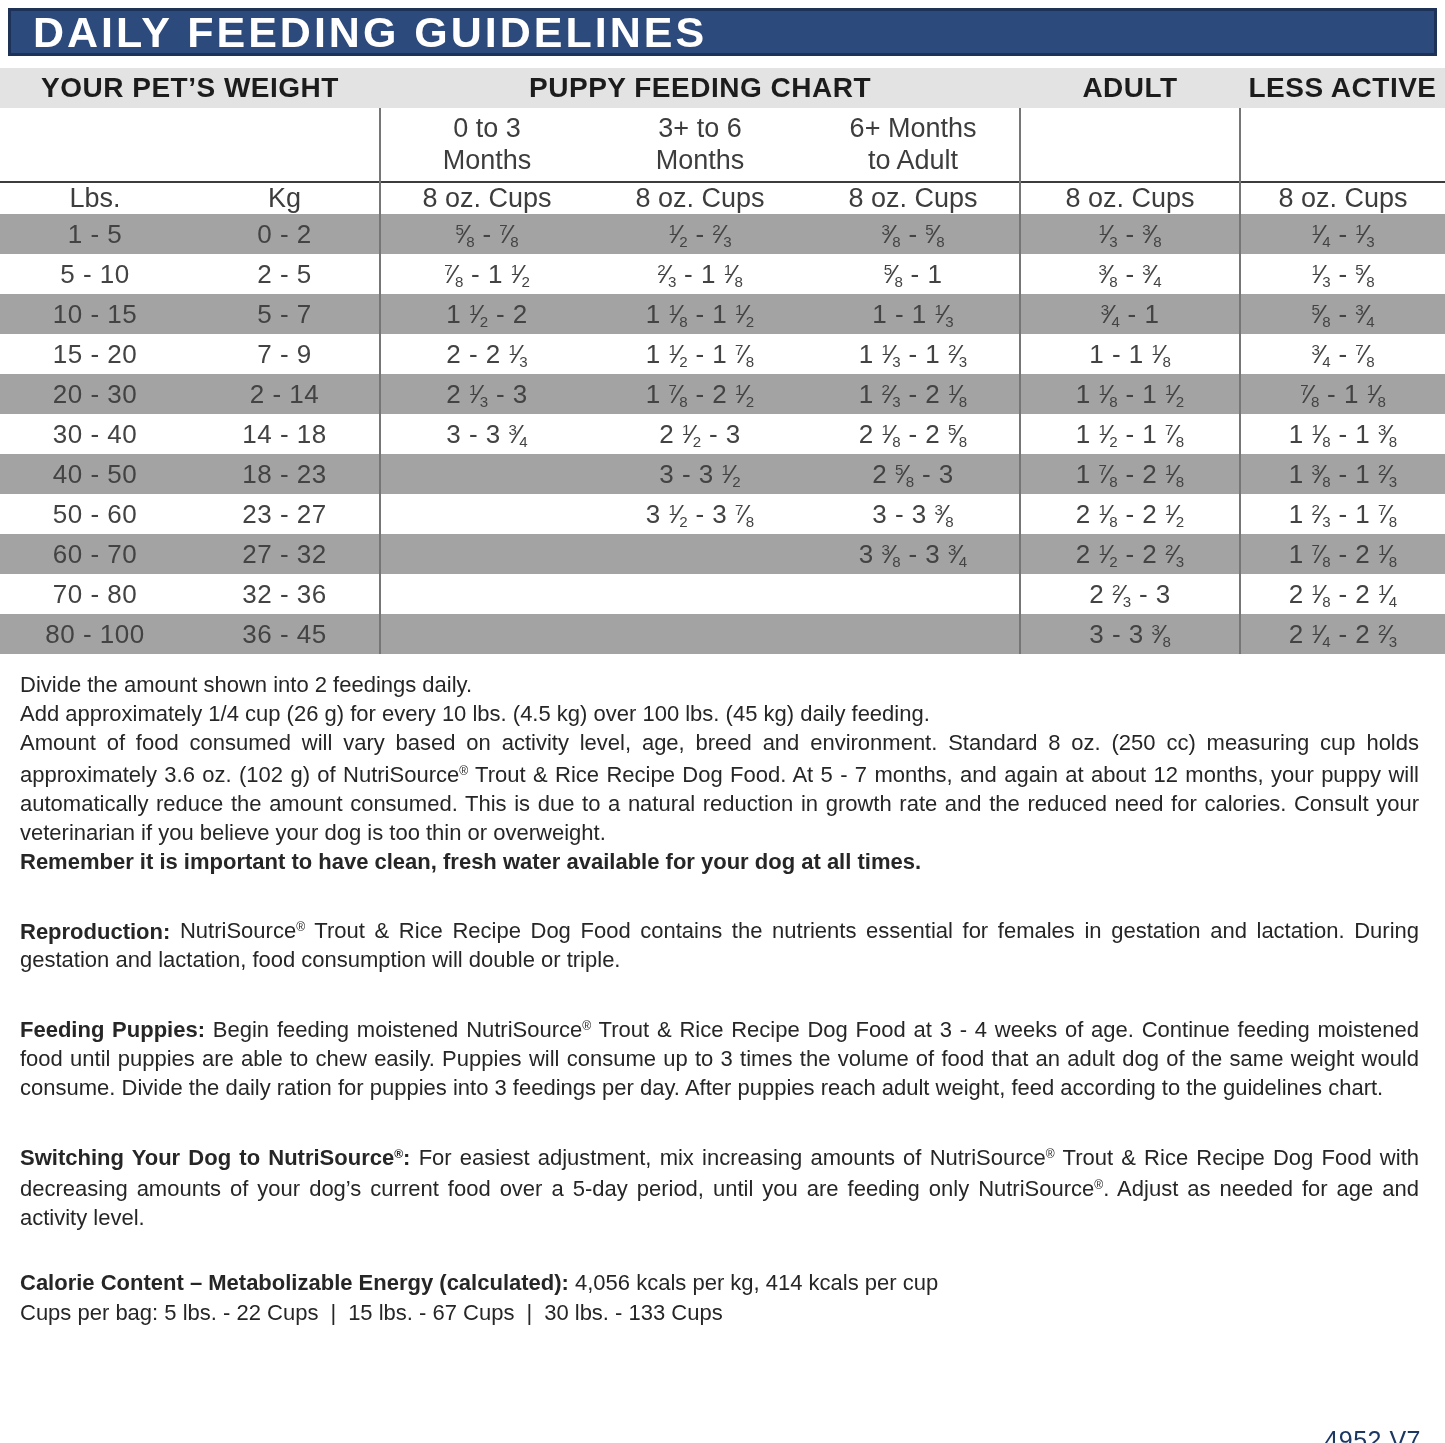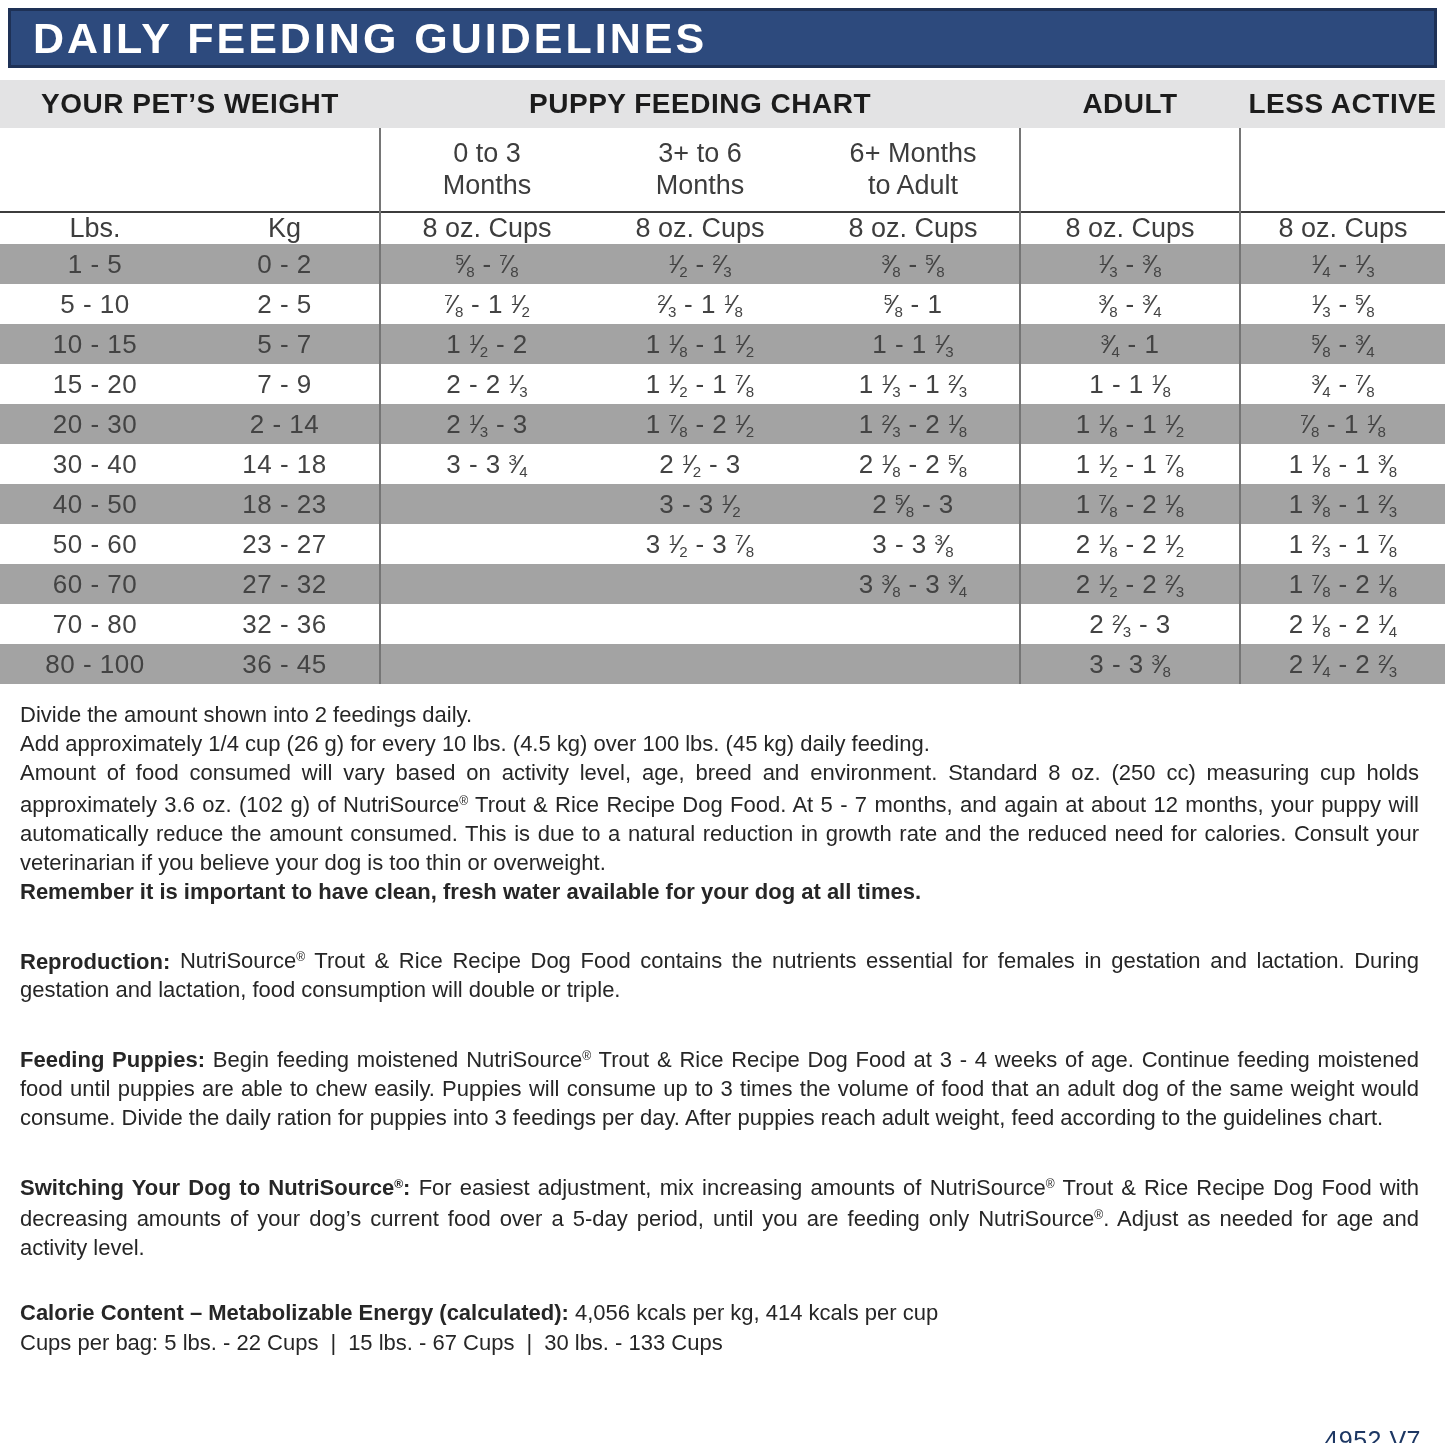--- a/index.html
+++ b/index.html
@@ -8,21 +8,21 @@
     width: 1445px; height: 1443px;
     font-family: "Liberation Sans", sans-serif;
     color: #2e2e2e;
     position: relative;
     overflow: hidden;
   }
 
   
   .banner {
     margin: 8px 8px 0 8px;
-    height: 60px;
+    height: 48px;
     background: #2d4a7d;
     border: 3px solid #1e3156;
     display: flex;
     align-items: center;
     padding-left: 22px;
   }
   .banner-title {
     color: #ffffff;
     font-size: 43px;
     font-weight: bold;
@@ -46,28 +46,28 @@
   .feed-table col.c-la   { width: 205px; }
 
   .feed-table th, .feed-table td {
     text-align: center;
     vertical-align: middle;
     font-weight: normal;
   }
 
   tr.grp th {
     background: #e3e3e4;
-    height: 48px;
+    height: 40px;
     font-size: 28px;
     font-weight: bold;
     color: #1c1c1c;
     letter-spacing: 0.5px;
   }
   tr.sub td {
-    height: 84px;
+    height: 74px;
     font-size: 27px;
     color: #3d3d3d;
     white-space: pre-line;
     line-height: 1.15;
   }
   tr.units td {
     height: 30px;
     font-size: 27px;
     color: #3d3d3d;
     border-top: 2px solid #3c3c3c;

